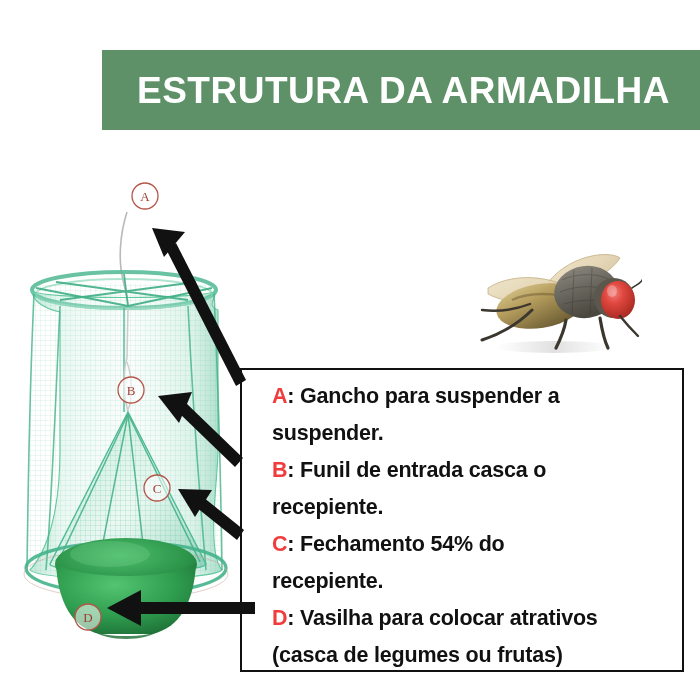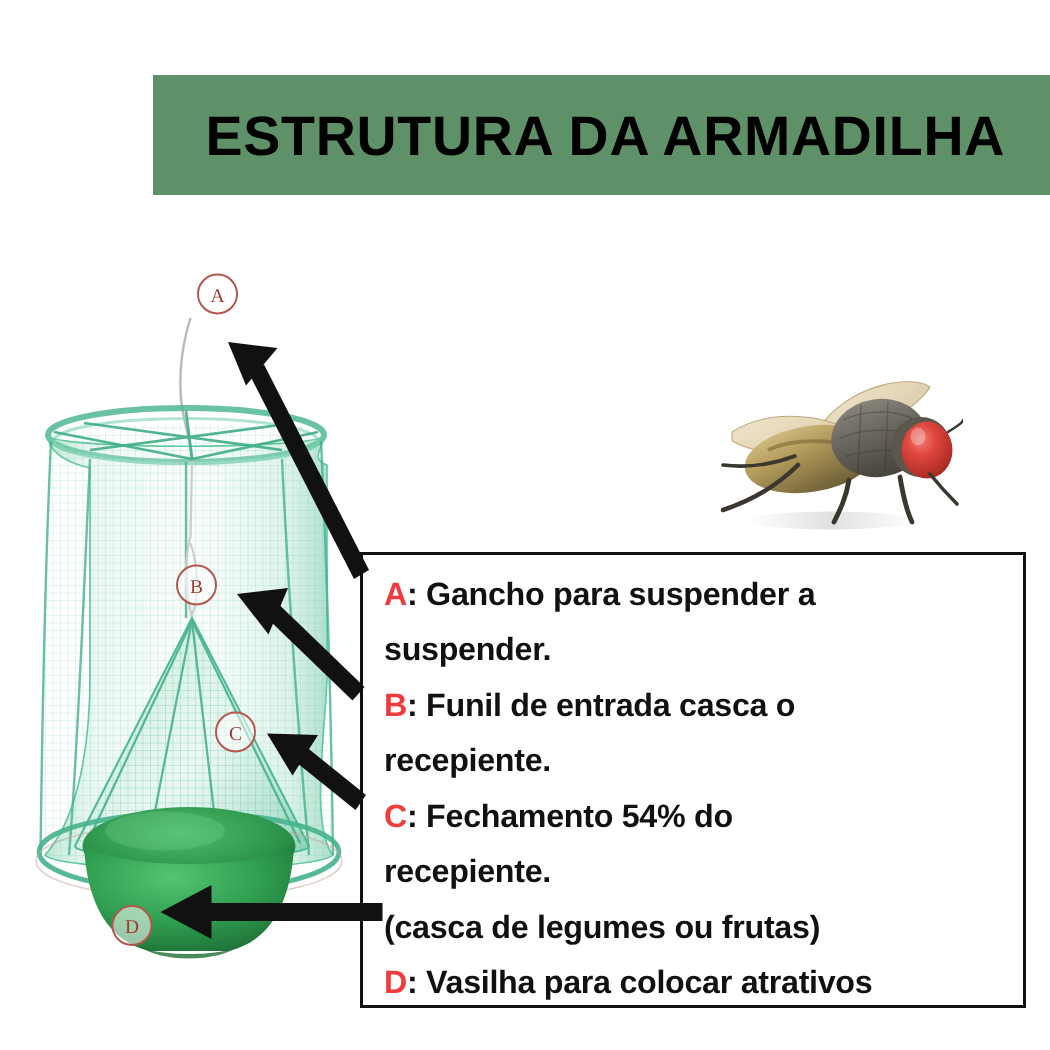--- a/index.html
+++ b/index.html
@@ -15,21 +15,21 @@
 
   
   .header-bar{
     position:absolute;left:102px;top:50px;width:598px;height:80px;
     background:#5e9168;
     display:flex;align-items:center;
     box-sizing:border-box;
     padding-left:35px;
   }
   .header-title{
-    color:#000000;
+    color:#ffffff;
     font-size:37px;
     font-weight:bold;
     letter-spacing:0.5px;
     line-height:1;
     white-space:nowrap;
     font-family:"Liberation Sans","DejaVu Sans",sans-serif;
   }
 
   
   .text-panel{
@@ -40,20 +40,21 @@
     padding:8px 4px 0 14px;
     z-index:6;
   }
   .legend-line{
     font-size:21.5px;
     font-weight:bold;
     color:#111111;
     line-height:37px;
     white-space:nowrap;
     letter-spacing:-0.2px;
+    margin-left:16px;
   }
   .key{color:#f03c3c;font-weight:bold;}
 
   
   #arrows{position:absolute;left:0;top:0;width:700px;height:700px;z-index:7;pointer-events:none;}
 
   
   #trap{position:absolute;left:0px;top:150px;width:260px;height:520px;z-index:3;}
 
   
@@ -250,24 +251,24 @@
     <div class="legend-line">
       <span class="key"></span><span>recepiente.</span>
     </div>
     <div class="legend-line">
       <span class="key">C</span><span>: Fechamento 54% do</span>
     </div>
     <div class="legend-line">
       <span class="key"></span><span>recepiente.</span>
     </div>
     <div class="legend-line">
+      <span class="key">D</span><span>: Vasilha para colocar atrativos</span>
+    </div>
+    <div class="legend-line">
       <span class="key"></span><span>(casca de legumes ou frutas)</span>
-    </div>
-    <div class="legend-line">
-      <span class="key">D</span><span>: Vasilha para colocar atrativos</span>
     </div>
   </div>
 
   <svg id="arrows" viewBox="0 0 700 700">
     <g fill="#111111" stroke="none">
 
       <g>
         <path d="M246 380 L176 243 L166 249 L236 386 Z"></path>
         <path d="M152 228 L185 232 L164 257 Z"></path>
       </g>

